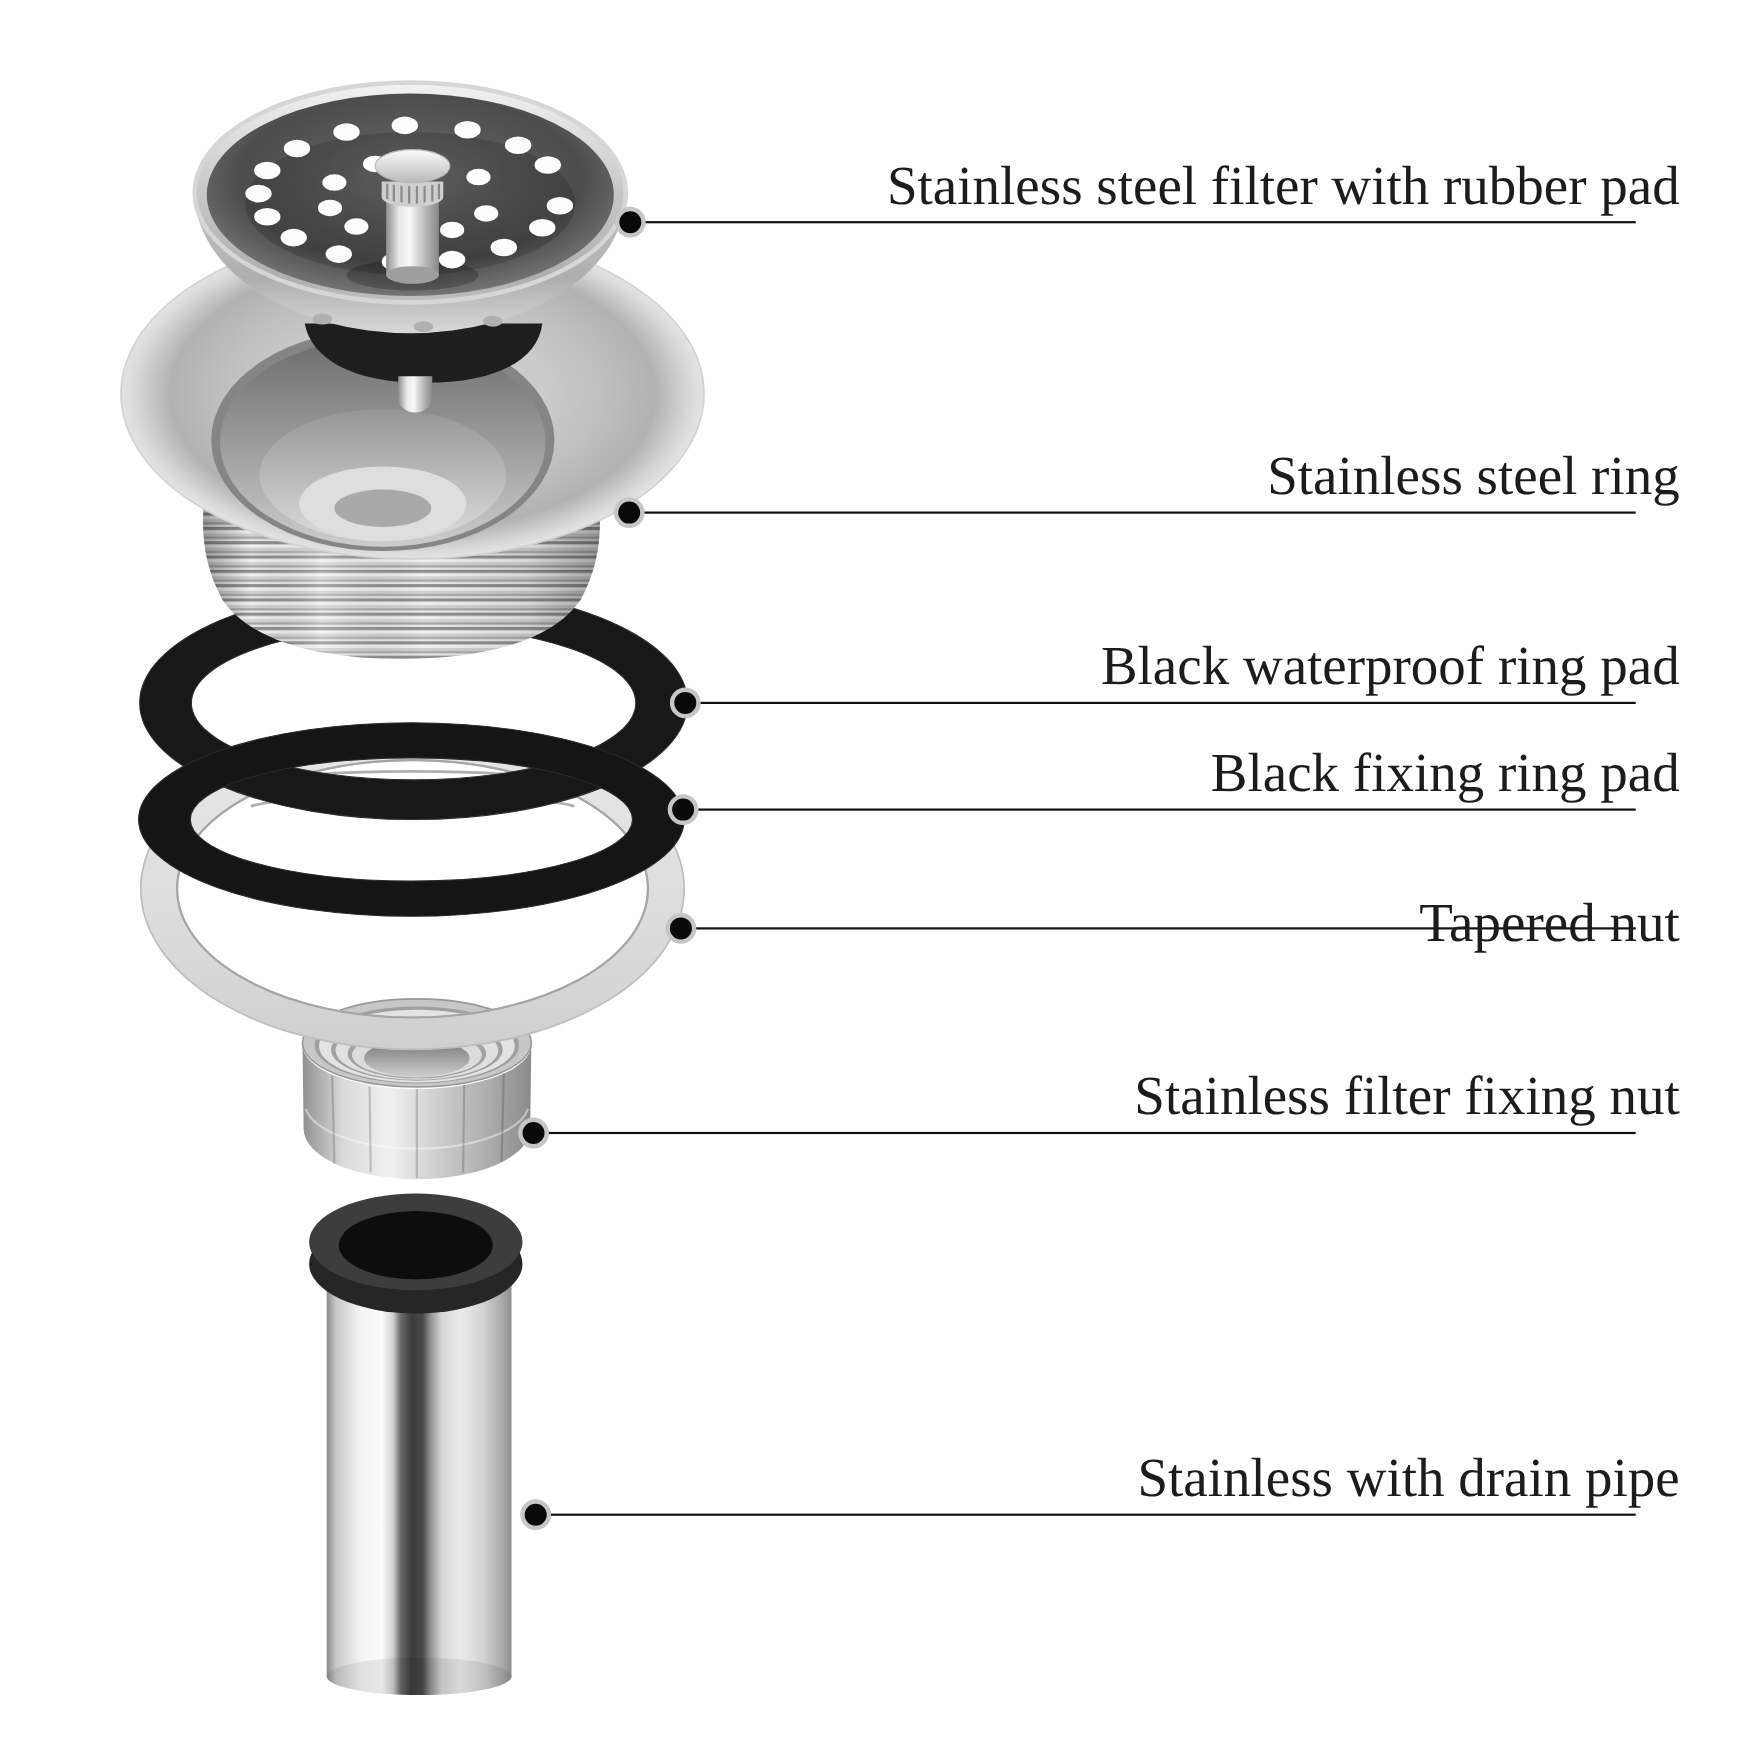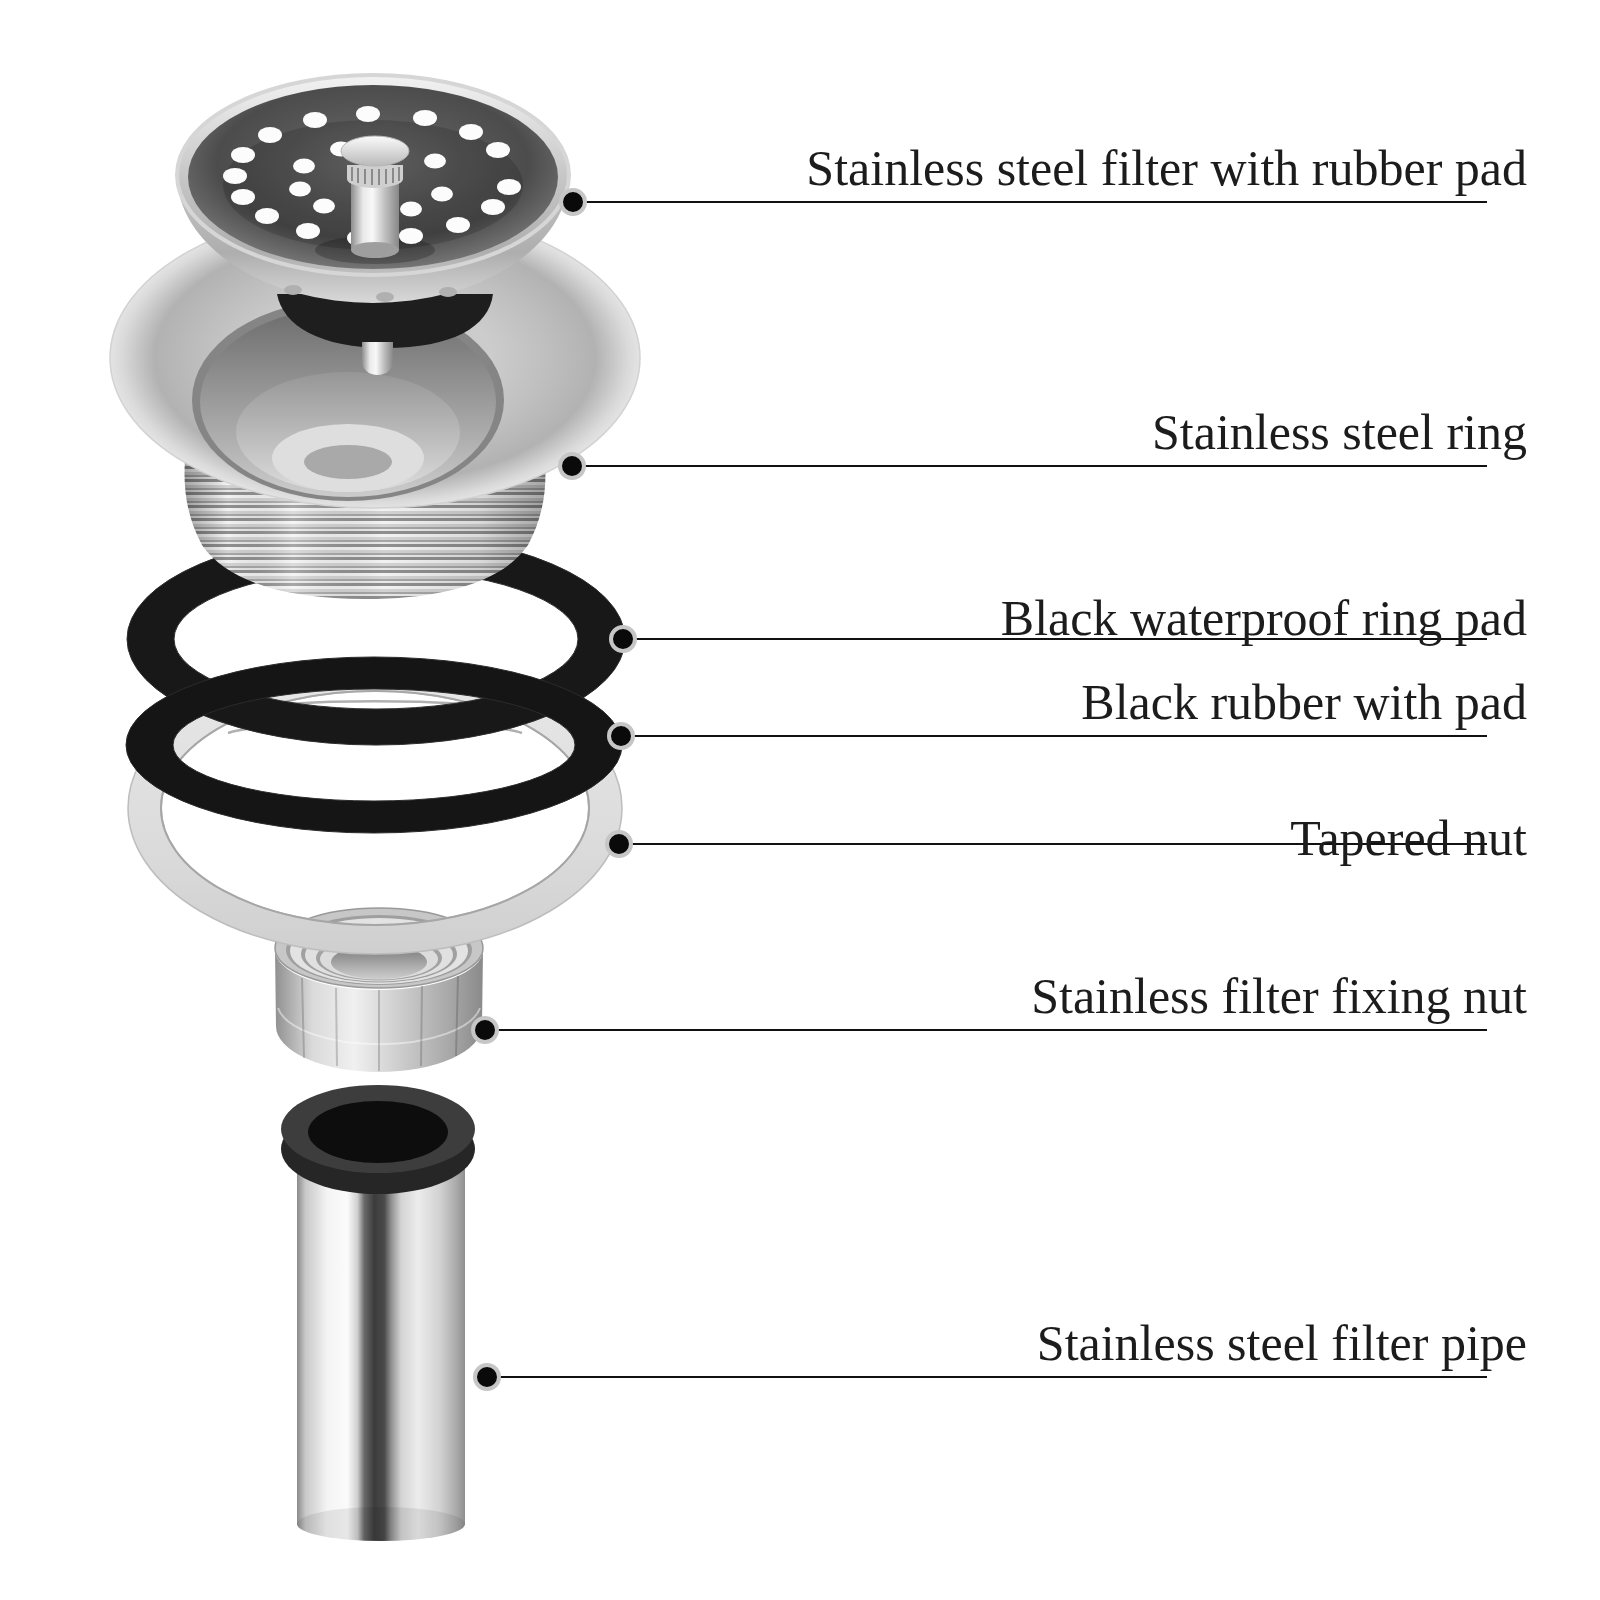--- a/index.html
+++ b/index.html
@@ -261,40 +261,40 @@
 
   <div class="callout">
     <div class="c-line" style="left:572px;top:465px;width:915px"></div>
     <div class="c-dot" style="left:558px;top:452px"></div>
     <div class="c-label" style="top:404px">Stainless steel ring</div>
   </div>
 
   <div class="callout">
     <div class="c-line" style="left:623px;top:638px;width:864px"></div>
     <div class="c-dot" style="left:609px;top:625px"></div>
-    <div class="c-label" style="top:590px">Black waterproof ring pad</div>
+    <div class="c-label" style="top:577px">Black waterproof ring pad</div>
   </div>
 
   <div class="callout">
     <div class="c-line" style="left:621px;top:735px;width:866px"></div>
     <div class="c-dot" style="left:607px;top:722px"></div>
-    <div class="c-label" style="top:674px">Black rubber with pad</div>
+    <div class="c-label" style="top:674px">Black fixing ring pad</div>
   </div>
 
   <div class="callout">
     <div class="c-line" style="left:619px;top:843px;width:868px"></div>
     <div class="c-dot" style="left:605px;top:830px"></div>
     <div class="c-label" style="top:810px">Tapered nut</div>
   </div>
 
   <div class="callout">
     <div class="c-line" style="left:485px;top:1029px;width:1002px"></div>
     <div class="c-dot" style="left:471px;top:1016px"></div>
     <div class="c-label" style="top:968px">Stainless filter fixing nut</div>
   </div>
 
   <div class="callout">
     <div class="c-line" style="left:487px;top:1376px;width:1000px"></div>
     <div class="c-dot" style="left:473px;top:1363px"></div>
-    <div class="c-label" style="top:1315px">Stainless steel filter pipe</div>
+    <div class="c-label" style="top:1315px">Stainless with drain pipe</div>
   </div>
 
 </div>
 
 </body></html>

